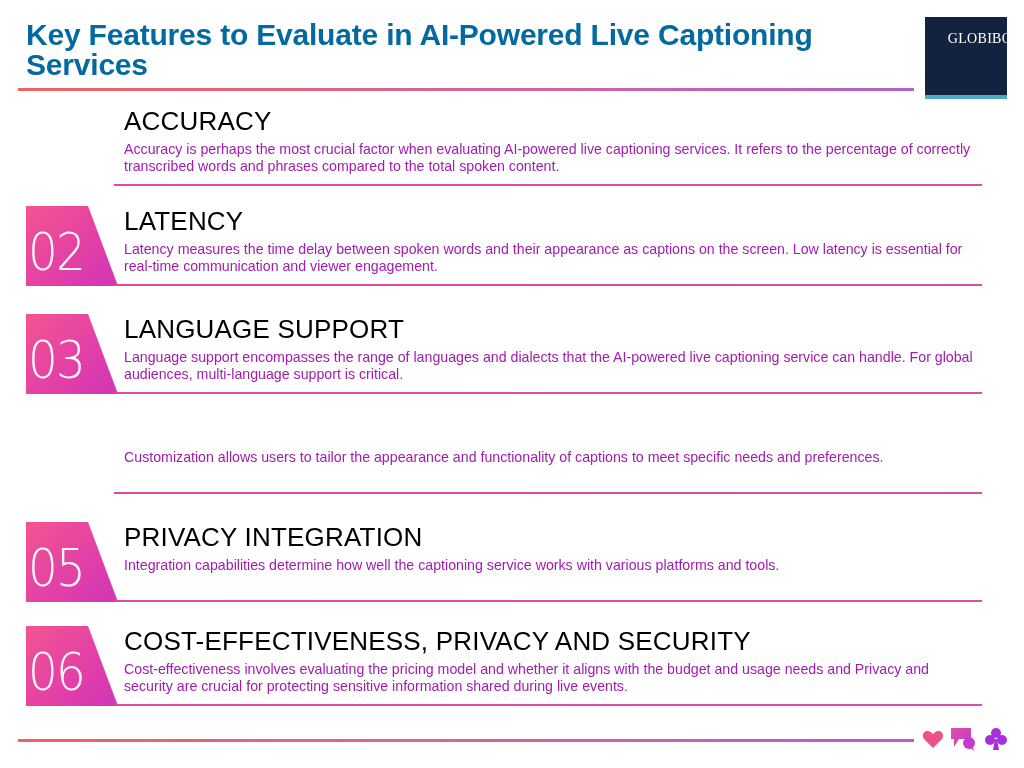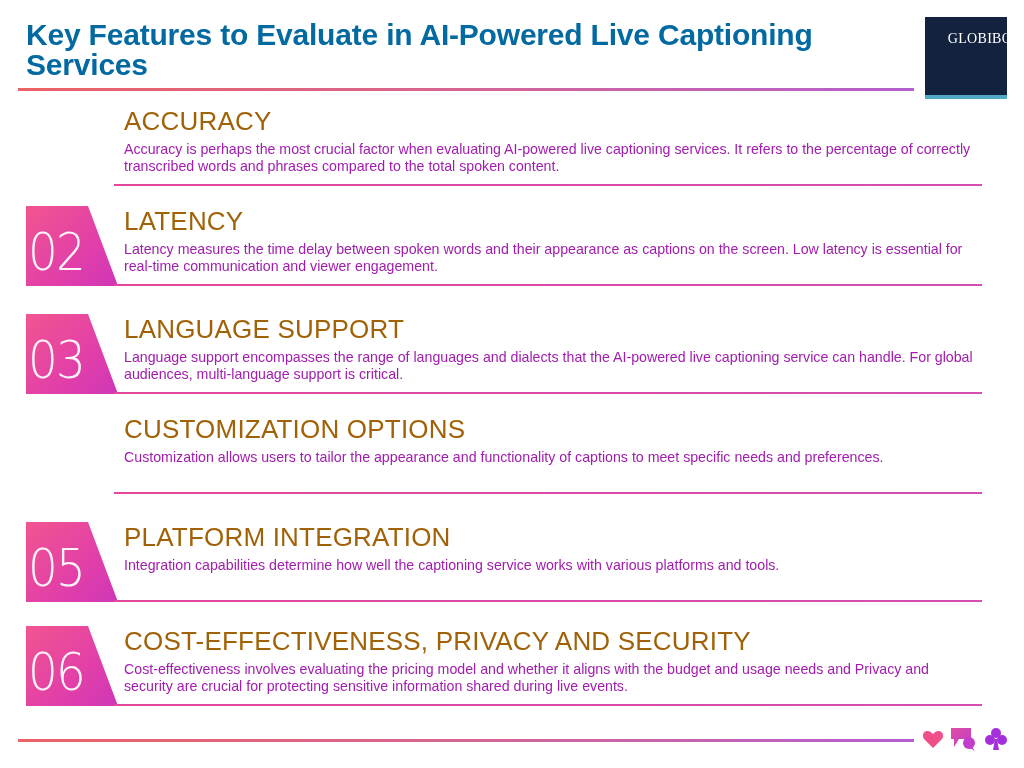--- a/index.html
+++ b/index.html
@@ -35,21 +35,21 @@
     position: absolute; left: 2px; top: 20px;
     color: #ffffff; font-size: 52px; line-height: 52px; font-weight: normal;
     font-family: "DejaVu Sans", sans-serif;
     -webkit-text-stroke: 0; letter-spacing: -2px;
     opacity: 0.95;
     transform: scaleX(0.9); transform-origin: left;
     font-weight: 100;
   }
   .item-title {
     position: absolute; left: 98px; top: 0px;
-    color: #a16207; font-size: 26px; line-height: 30px; letter-spacing: 0.2px;
+    color: #000000; font-size: 26px; line-height: 30px; letter-spacing: 0.2px;
     font-weight: normal;
   }
   .item-desc {
     position: absolute; left: 98px; top: 35px; width: 850px;
     color: #a21caf; font-size: 14.2px; line-height: 17px;
   }
   .item-rule {
     position: absolute; left: 88px; top: 78px; width: 868px; height: 2px;
     background: linear-gradient(90deg, #e4479c 0%, #d34eb0 100%);
   }
@@ -89,30 +89,29 @@
 <div class="item" style="top:314px;">
   <div class="badge">
       <span>03</span>
     </div>
   <div class="item-title">LANGUAGE SUPPORT</div>
   <div class="item-desc">Language support encompasses the range of languages and dialects that the AI-powered live captioning service can handle. For global audiences, multi-language support is critical.</div>
   <div class="item-rule"></div>
 </div>
 
 <div class="item" style="top:414px;">
-  <div class="item-title">CUSTOMIZATION OPTIONS</div>
   <div class="item-desc">Customization allows users to tailor the appearance and functionality of captions to meet specific needs and preferences.</div>
   <div class="item-rule"></div>
 </div>
 
 <div class="item" style="top:522px;">
   <div class="badge">
       <span>05</span>
     </div>
-  <div class="item-title">PLATFORM INTEGRATION</div>
+  <div class="item-title">PRIVACY INTEGRATION</div>
   <div class="item-desc">Integration capabilities determine how well the captioning service works with various platforms and tools.</div>
   <div class="item-rule"></div>
 </div>
 
 <div class="item" style="top:626px;">
   <div class="badge">
       <span>06</span>
     </div>
   <div class="item-title">COST-EFFECTIVENESS, PRIVACY AND SECURITY</div>
   <div class="item-desc">Cost-effectiveness involves evaluating the pricing model and whether it aligns with the budget and usage needs and Privacy and security are crucial for protecting sensitive information shared during live events.</div>

